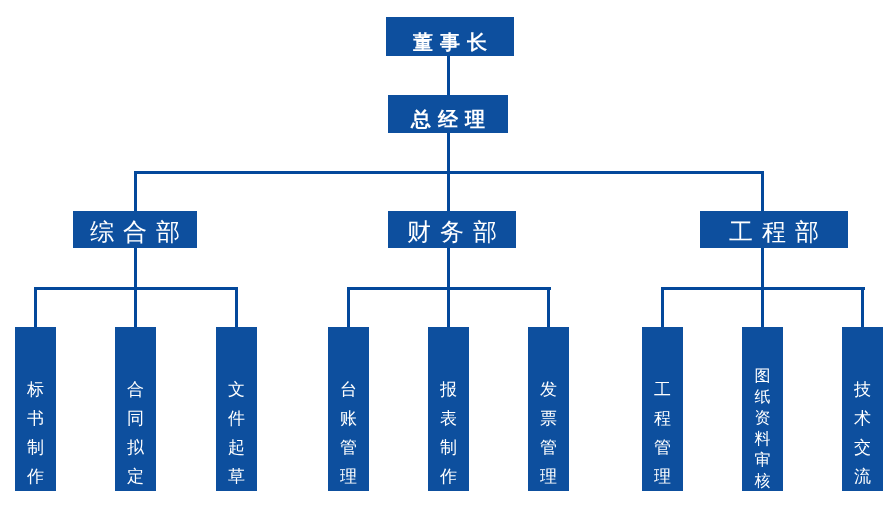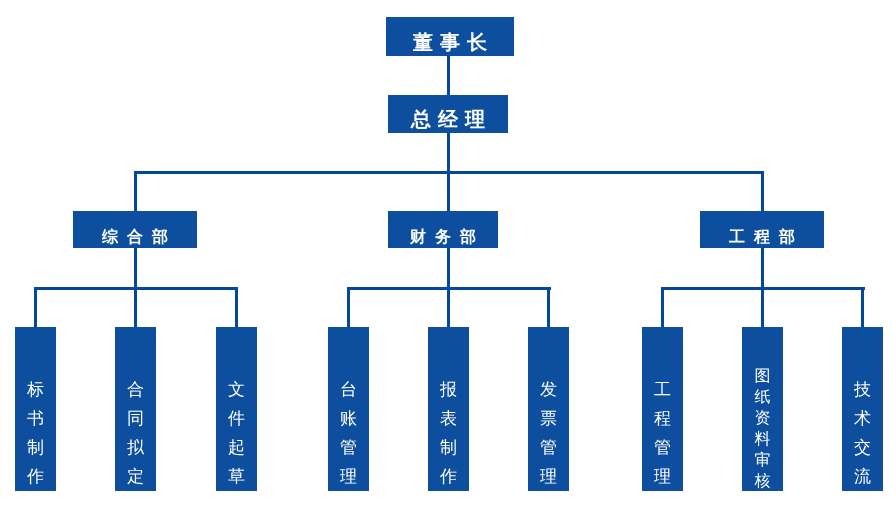--- a/index.html
+++ b/index.html
@@ -19,21 +19,21 @@
     color:#ffffff;
     display:flex;align-items:flex-end;justify-content:center;
     box-sizing:border-box;
   }
   .node.lvl-top span{
     font-size:20px;font-weight:bold;
     letter-spacing:7px;margin-right:-7px;
     white-space:nowrap;
   }
   .node.dept span{
-    font-size:16px;font-weight:bold;
+    font-size:24px;font-weight:normal;
     letter-spacing:9px;margin-right:-9px;
     white-space:nowrap;
     margin-top:24px;
   }
   .vlabel{
     font-size:17px;line-height:29px;
     text-align:center;font-weight:normal;
   }
   .vlabel span{display:block;}
   .leaf.dense .vlabel{font-size:16px;line-height:21px;}
@@ -72,24 +72,24 @@
     <span>董事长</span>
   </div>
 
   <div class="node lvl-top" style="left:388px;top:95px;width:120px;height:38px">
     <span>总经理</span>
   </div>
 
   <div class="node dept" style="left:73px;top:211px;width:124px;height:37px">
     <span>综合部</span>
   </div>
-  <div class="node dept" style="left:388px;top:211px;width:110px;height:37px">
+  <div class="node dept" style="left:388px;top:211px;width:128px;height:37px">
     <span>财务部</span>
   </div>
-  <div class="node dept" style="left:700px;top:211px;width:124px;height:37px">
+  <div class="node dept" style="left:700px;top:211px;width:148px;height:37px">
     <span>工程部</span>
   </div>
 
   <div class="node leaf" style="left:15px;top:327px;width:41px;height:164px">
     <div class="vlabel">
         <span>标</span>
         <span>书</span>
         <span>制</span>
         <span>作</span>
       </div>

